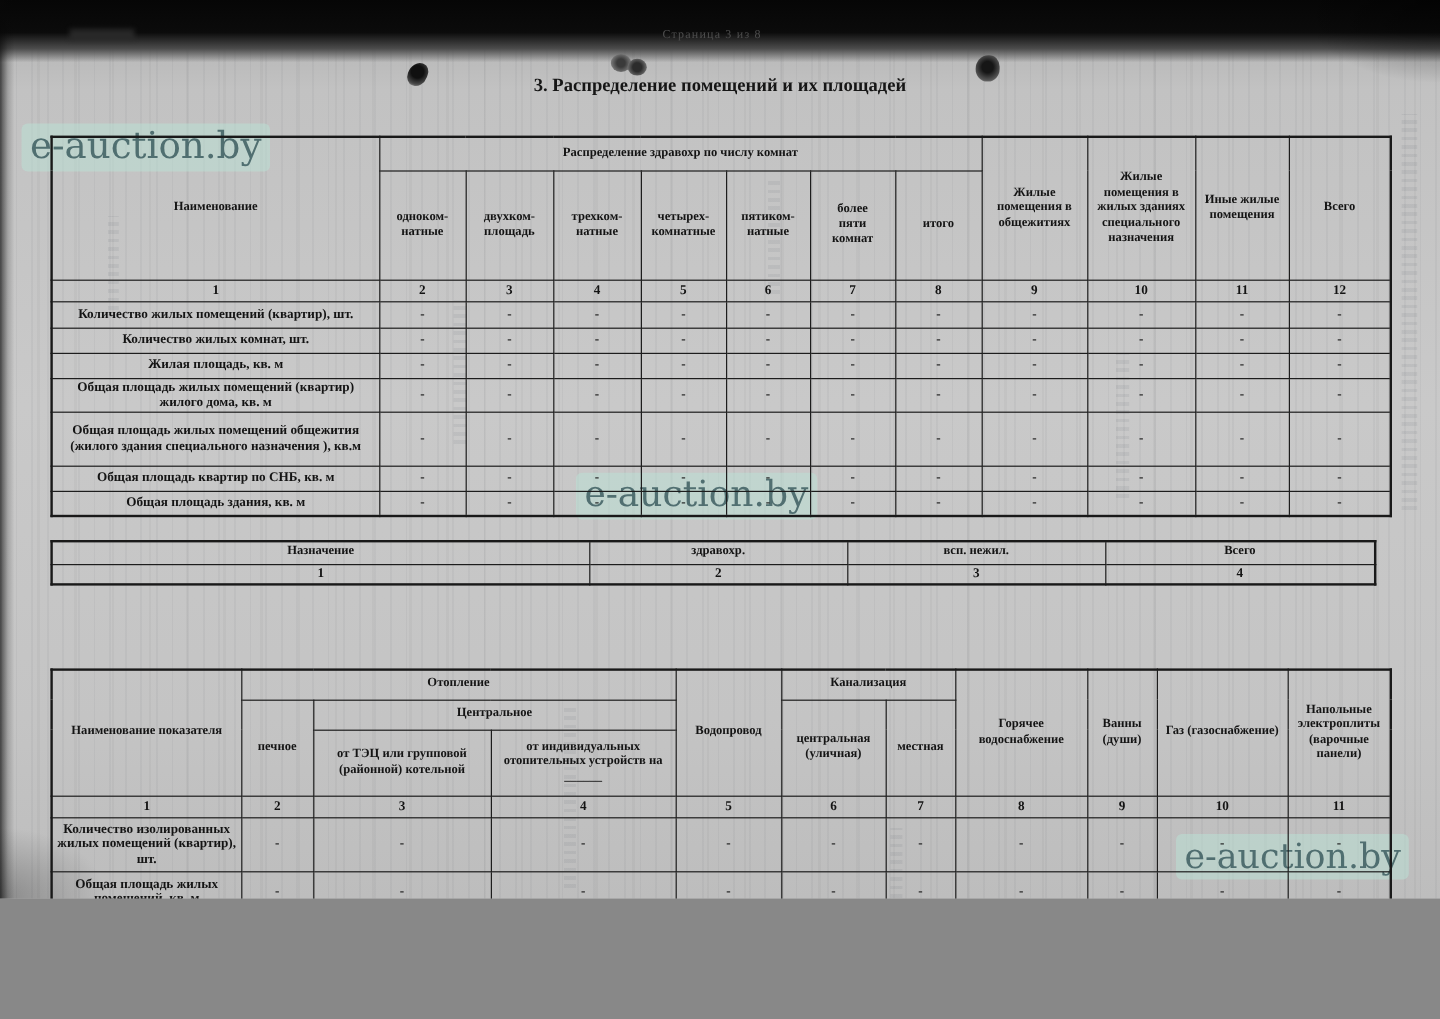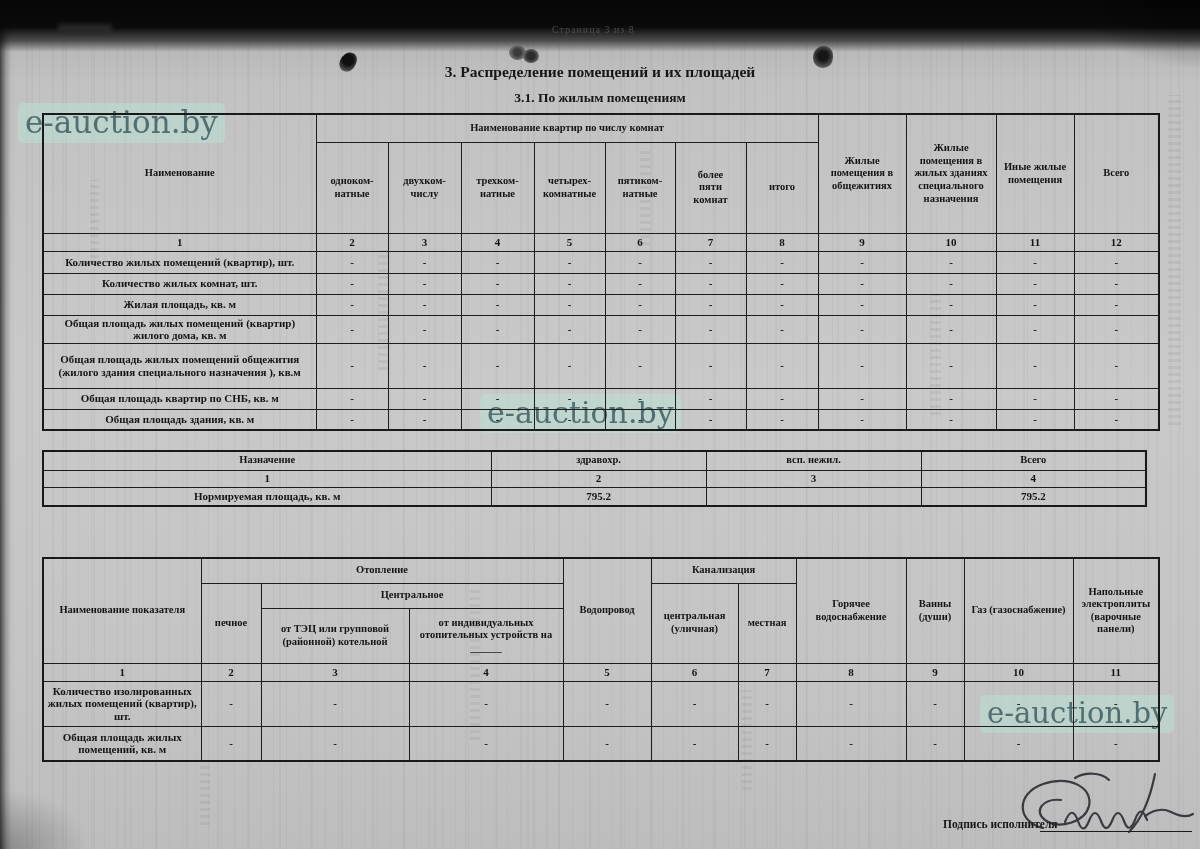--- a/index.html
+++ b/index.html
@@ -1,19 +1,19 @@
 <!DOCTYPE html>
 <html><head>
 <meta charset="utf-8">
 <style>
   * { box-sizing: border-box; margin: 0; padding: 0; }
   html,body { background:#888; }
   .page {
     position: relative;
-    width: 1200px; height: 849px;
+    width: 1200px; height: 749px;
     overflow: hidden;
     background: linear-gradient(180deg, #adadad 0%, #c2c2c2 10%, #c9c9c9 45%, #c4c4c4 80%, #bdbdbd 100%);
     font-family: "Liberation Serif", "DejaVu Serif", serif;
     color: #161616;
   }
   
   .texture {
     position:absolute; inset:0; pointer-events:none;
     background-image:
       repeating-linear-gradient(90deg, rgba(70,75,85,0.055) 0 1.5px, transparent 1.5px 13px),
@@ -98,51 +98,50 @@
   <div class="blob blob1"></div>
   <div class="blob blob2a"></div>
   <div class="blob blob2b"></div>
   <div class="blob blob3"></div>
 
   <div class="wm wm1"><span>e-auction.by</span></div>
   <div class="wm wm2"><span>e-auction.by</span></div>
   <div class="wm wm3"><span>e-auction.by</span></div>
 
   <div class="title-main">3. Распределение помещений и их площадей</div>
-  <div class="title-31">3.1. По жилым помещениям</div>
 
   <table class="t t31">
     <colgroup>
       <col style="width:273px">
         <col style="width:72px">
         <col style="width:73px">
         <col style="width:73px">
       <col style="width:71px">
         <col style="width:70px">
         <col style="width:71px">
         <col style="width:72px">
       <col style="width:88px">
         <col style="width:90px">
         <col style="width:78px">
         <col style="width:85px">
     </colgroup>
     <tbody>
         <tr style="height:28px">
       <th rowspan="2">Наименование</th>
-      <th colspan="7">Наименование квартир по числу комнат</th>
+      <th colspan="7">Распределение здравохр по числу комнат</th>
       <th rowspan="2">Жилые помещения в общежитиях</th>
       <th rowspan="2">Жилые помещения в жилых зданиях специального назначения</th>
       <th rowspan="2">Иные жилые помещения</th>
       <th rowspan="2">Всего</th>
     </tr>
     <tr style="height:91px">
       <th>одноком-
 натные</th>
       <th>двухком-
-числу</th>
+площадь</th>
       <th>трехком-
 натные</th>
       <th>четырех-
 комнатные</th>
       <th>пятиком-
 натные</th>
       <th>более
 пяти
 комнат</th>
       <th>итого</th>
@@ -275,26 +274,20 @@
       <th>Назначение</th>
       <th>здравохр.</th>
       <th>всп. нежил.</th>
       <th>Всего</th>
     </tr>
     <tr style="height:17px">
           <td>1</td>
           <td>2</td>
           <td>3</td>
           <td>4</td>
-        </tr>
-    <tr style="height:19px">
-          <td>Нормируемая площадь, кв. м</td>
-          <td>795.2</td>
-          <td></td>
-          <td>795.2</td>
         </tr>
   </tbody>
     </table>
 
 
   <table class="t t33">
     <colgroup>
       <col style="width:158px">
         <col style="width:60px">
         <col style="width:148px">

